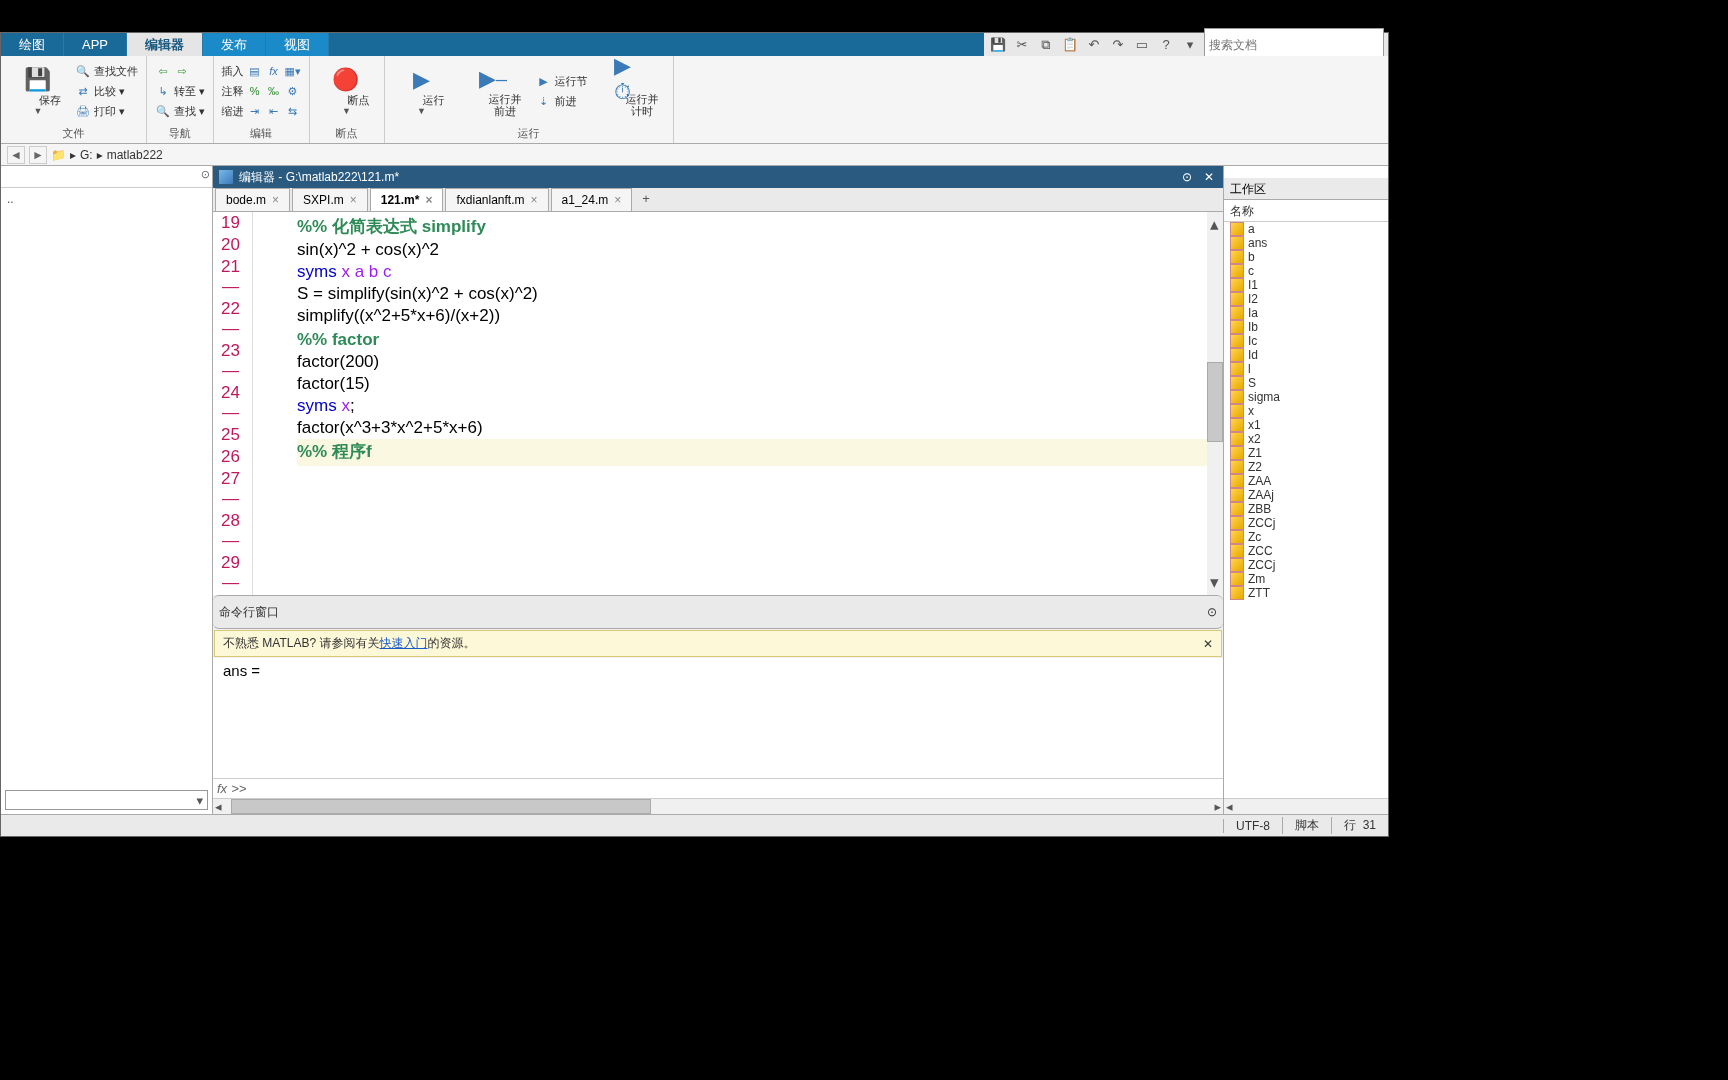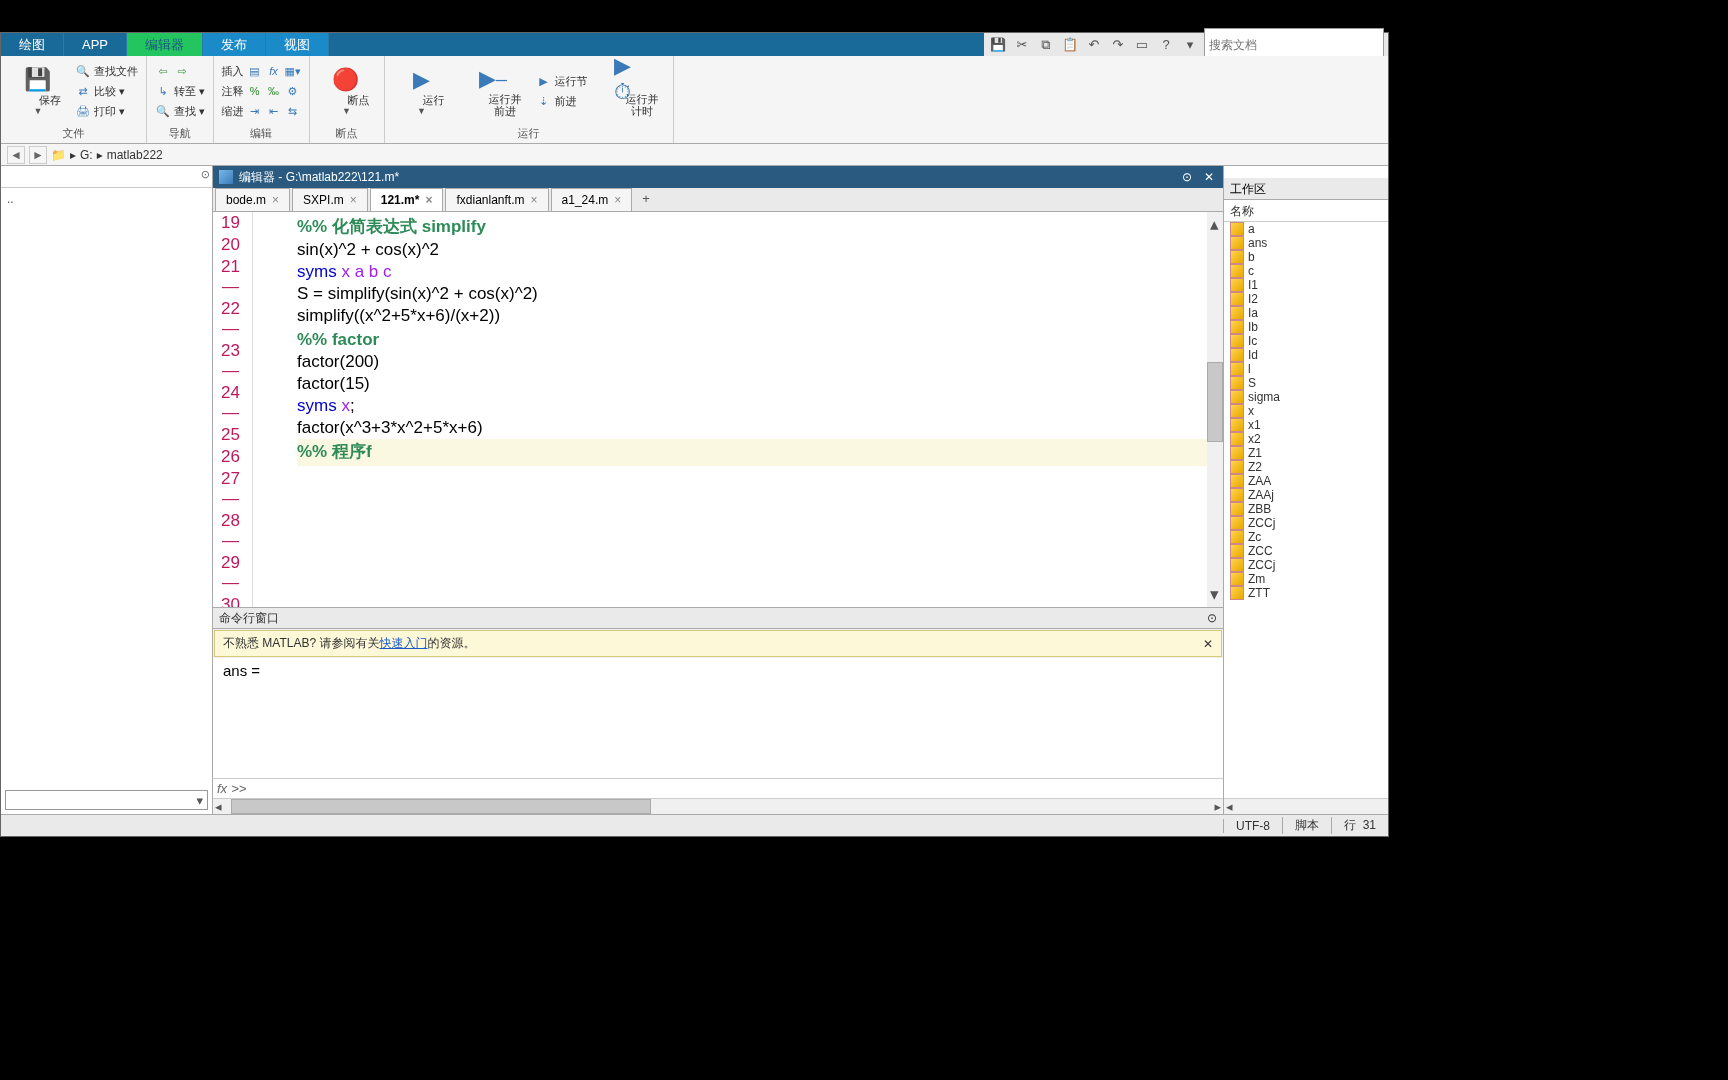--- a/index.html
+++ b/index.html
@@ -1,20 +1,20 @@
 <!DOCTYPE html>
 <html><head>
 <meta charset="utf-8">
 <style>
 * { margin:0; padding:0; box-sizing:border-box; font-family:"Microsoft YaHei",Arial,sans-serif; }
 body { width:1728px; height:1080px; background:#000; overflow:hidden; font-size:13px; }
 .app { width:1389px; height:805px; margin:32px 0 0 0; background:#f0f0f0; display:flex; flex-direction:column; border:1px solid #666; }
 .tabbar { display:flex; background:#1a6a99; color:#fff; height:23px; align-items:stretch; }
 .tabbar .tab { padding:3px 18px; cursor:pointer; border-right:1px solid #2a7aa9; display:flex; align-items:center; }
-.tabbar .tab.active { background:#22c55e; color:#1a5a80; font-weight:normal; }
+.tabbar .tab.active { background:#e5e5e5; color:#1a5a80; font-weight:bold; }
 .tabbar .spacer { flex:1; }
 .tabbar .qicons { display:flex; align-items:center; gap:4px; padding:0 4px; background:#e8e8e8; }
 .tabbar .qicons span { width:20px; height:18px; display:flex; align-items:center; justify-content:center; color:#555; cursor:pointer; }
 .tabbar input { width:180px; height:34px; border:1px solid #999; padding:0 4px; font-size:12px; }
 .ribbon { display:flex; background:#f5f5f5; border-bottom:1px solid #aaa; height:88px; }
 .ribgroup { border-right:1px solid #ccc; padding:2px 6px; display:flex; flex-direction:column; justify-content:flex-end; align-items:center; }
 .ribgroup .glabel { font-size:11px; color:#555; margin-top:2px; }
 .ribgroup .gbody { flex:1; display:flex; align-items:center; gap:4px; }
 .ribsmall { display:flex; align-items:center; gap:3px; font-size:11px; color:#333; cursor:pointer; white-space:nowrap; padding:1px 2px; }
 .ribsmall .si { width:16px; height:16px; display:inline-flex; align-items:center; justify-content:center; color:#3a7ab8; }
@@ -44,21 +44,21 @@
 .gutter { width:40px; text-align:center; padding-right:4px; color:#be185d; border-right:1px solid #ddd; user-select:none; }
 .gutter div { padding:1px 0; }
 .code { flex:1; padding-left:44px; position:relative; }
 .code .line { white-space:pre; padding:1px 0; }
 .code .line.activecell { background:#faf8e0; }
 .kw { color:#0000cd; }
 .str { color:#a020f0; }
 .cmt { color:#2e8b57; font-weight:bold; }
 .scrollbary { position:absolute; right:0; top:0; width:16px; bottom:0; background:#f0f0f0; }
 .thumby { position:absolute; right:0; width:16px; background:#c8c8c8; border:1px solid #aaa; }
-.cmdtitle { height:22px; background:#eaeaea; border-top:1px solid #aaa; border-bottom:1px solid #aaa; display:flex; align-items:center; padding:0 6px; font-size:12px; color:#333; }
+.cmdtitle { height:34px; background:#eaeaea; border-top:1px solid #aaa; border-bottom:1px solid #aaa; display:flex; align-items:center; padding:0 6px; font-size:12px; color:#333;border-radius:6px; }
 .cmdtitle .spacer { flex:1; }
 .infobar { background:#fdf8d8; border:1px solid #d8c878; padding:4px 8px; font-size:12px; color:#333; display:flex; align-items:center; margin:1px; }
 .infobar a { color:#1a5ac8; text-decoration:underline; cursor:pointer; }
 .infobar .spacer { flex:1; }
 .cmdbody { flex:0 0 120px; background:#fff; font-family:Consolas,monospace; font-size:15px; padding:4px 10px; overflow:auto; position:relative; }
 .cmdprompt { display:flex; align-items:center; gap:4px; border-top:1px solid #ccc; padding:2px 4px; font-family:Consolas,monospace; font-style:italic; color:#666; background:#fff; }
 .hscroll { height:16px; background:#f0f0f0; border-top:1px solid #ccc; position:relative; }
 .hthumb { position:absolute; left:18px; top:0; bottom:0; background:#c8c8c8; border:1px solid #aaa; }
 .rightpanel { width:165px; background:#fff; border-left:1px solid #aaa; display:flex; flex-direction:column; }
 .wktitle { height:22px; background:#eaeaea; border-bottom:1px solid #aaa; padding:3px 6px; font-size:12px;margin-top:12px; }

